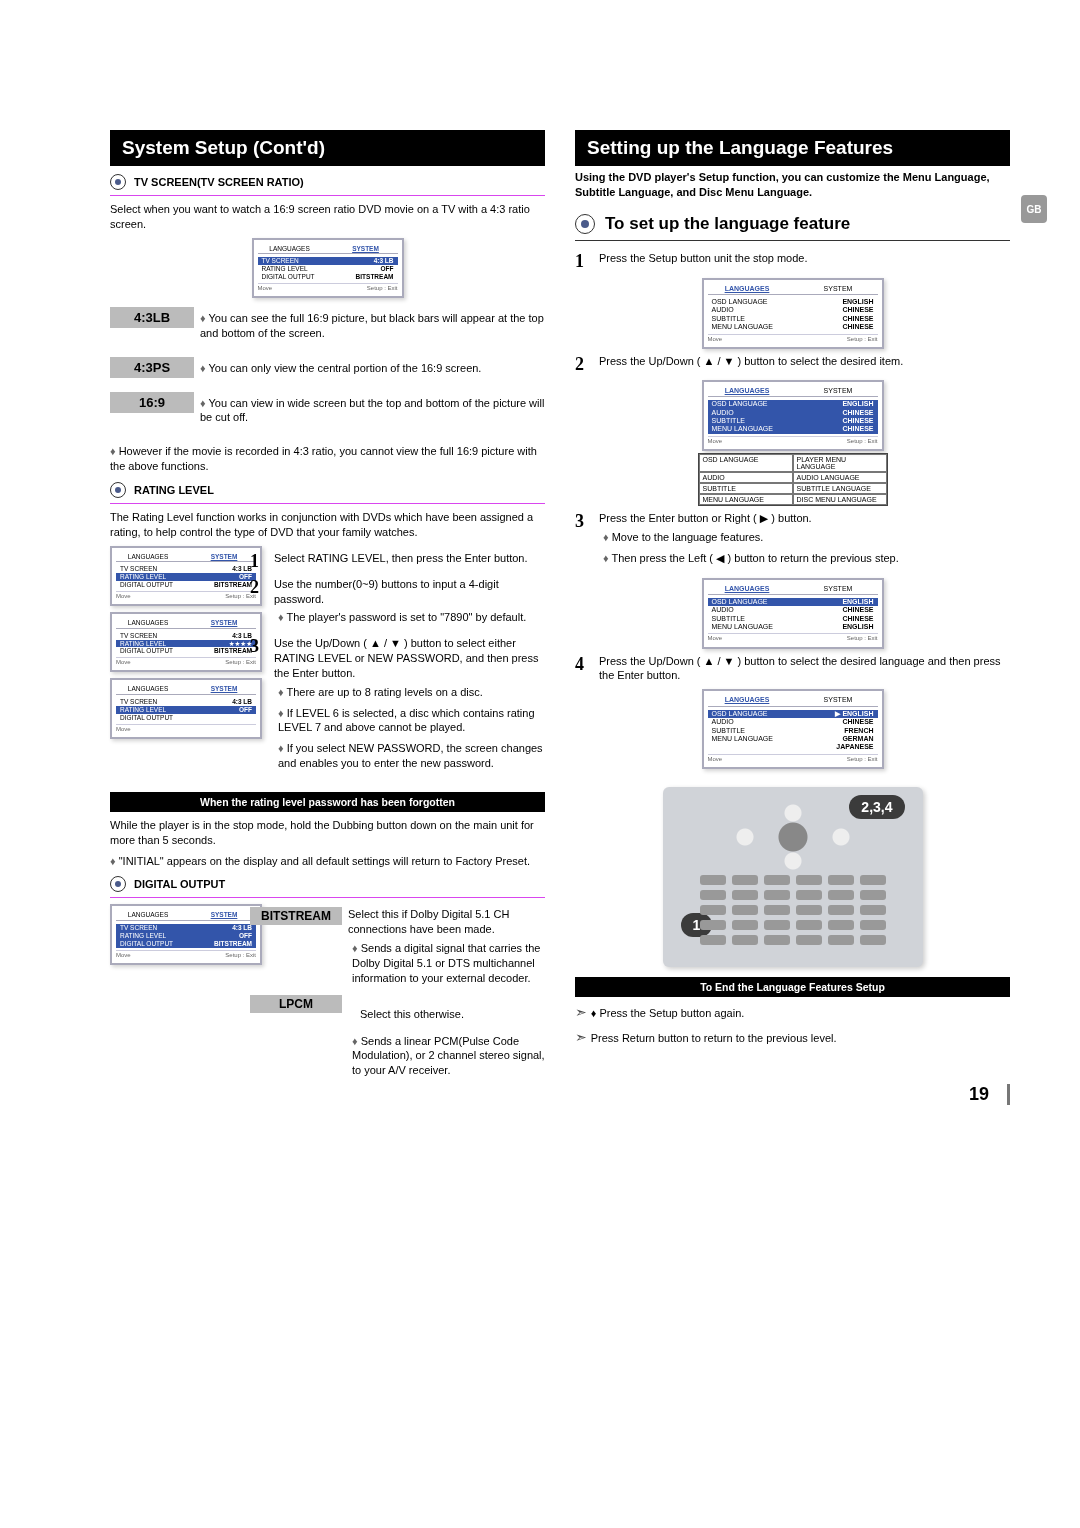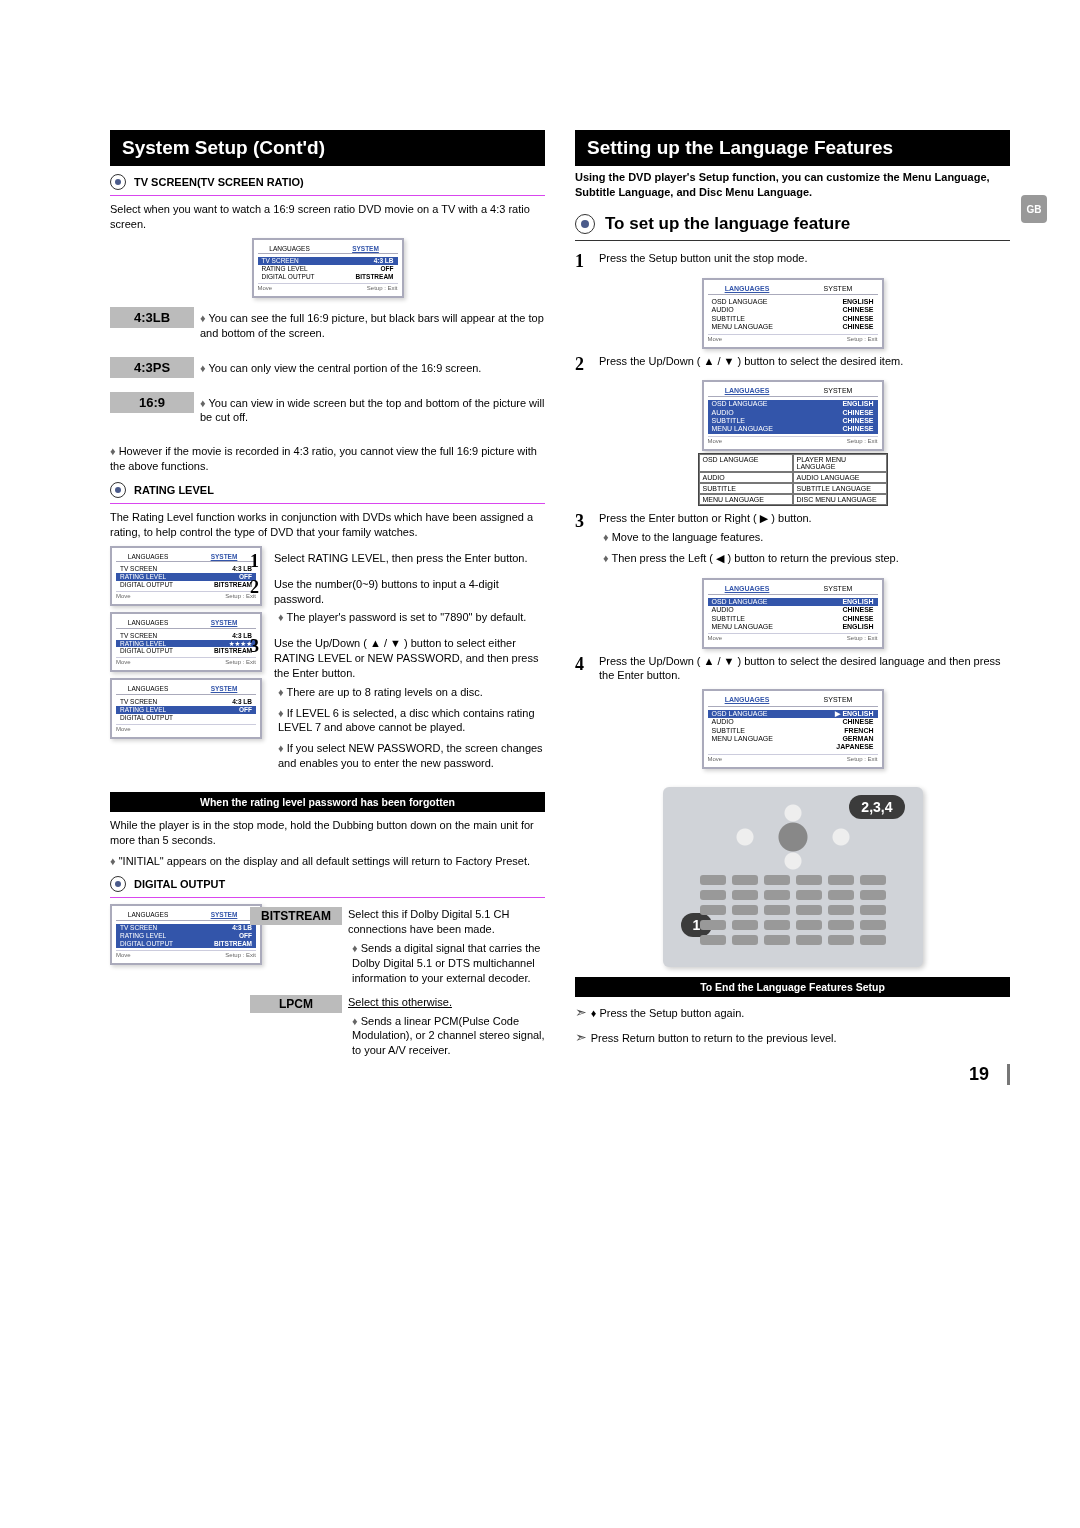--- a/index.html
+++ b/index.html
@@ -371,21 +371,21 @@
         <div class="row">
             <div class="label-box-sm">BITSTREAM</div>
           <div>
             <div class="body-text" style="margin:0;">Select this if Dolby Digital 5.1 CH connections have been made.</div>
             <div class="body-text diamond sub-list">Sends a digital signal that carries the Dolby Digital 5.1 or DTS multichannel information to your external decoder.</div>
           </div>
         </div>
         <div class="row">
             <div class="label-box-sm">LPCM</div>
           <div>
-            <div class="body-text" style="margin:0;text-decoration:underline;">Select this otherwise.</div>
+            <div class="body-text" style="margin:12px;">Select this otherwise.</div>
             <div class="body-text diamond sub-list">Sends a linear PCM(Pulse Code Modulation), or 2 channel stereo signal, to your A/V receiver.</div>
           </div>
         </div>
       </div>
     </div>
   </div>
 
   <div class="col">
     <div class="title-bar">Setting up the Language Features</div>
     <div class="body-text intro-bold">Using the DVD player's Setup function, you can customize the Menu Language, Subtitle Language, and Disc Menu Language.</div>

